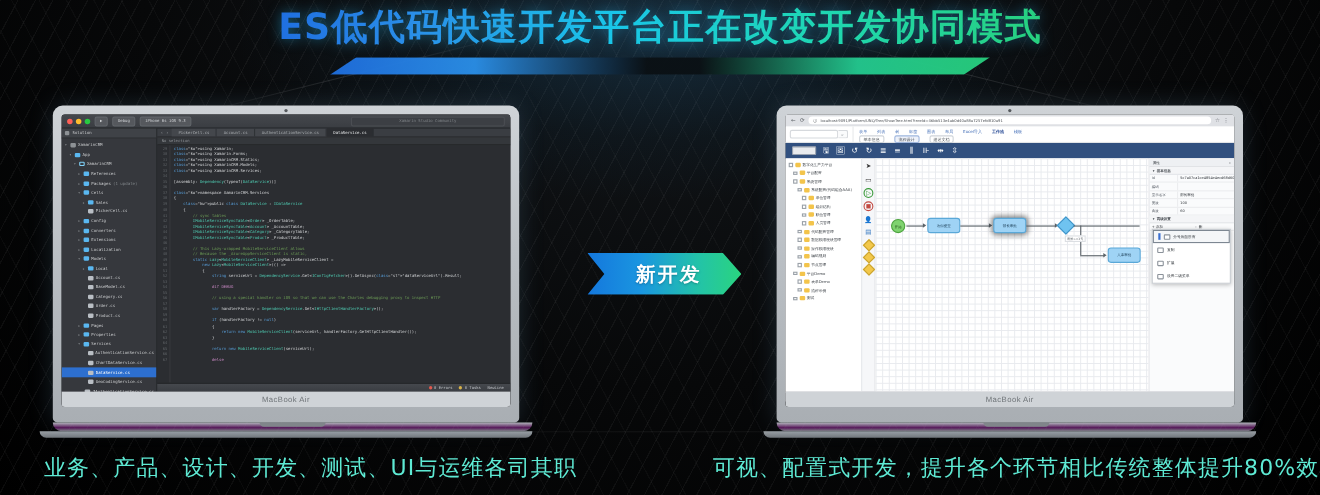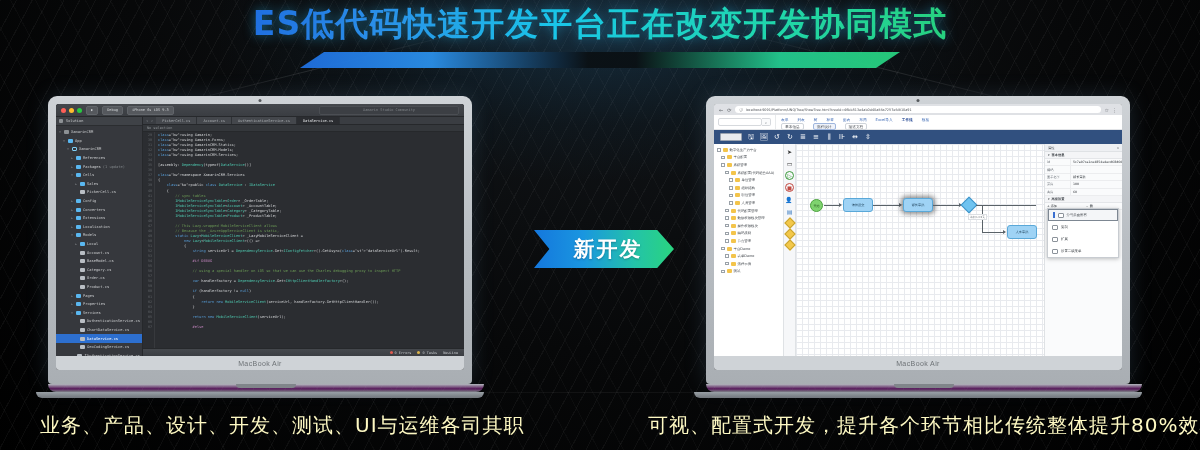--- a/index.html
+++ b/index.html
@@ -210,25 +210,25 @@
             display:flex;align-items:center;justify-content:flex-end;padding:0 5px;font-size:3.2px;color:#6a7078;}
 
   
   #arrow-banner{
     position:absolute; left:534px; top:230px; width:140px; height:38px; z-index:7;
     background:linear-gradient(90deg,#1477dd 0%,#1a96e0 35%,#23c3a8 72%,#2ad47f 100%);
     clip-path:polygon(0% 0%,88% 0%,100% 50%,88% 100%,0% 100%,11% 50%);
     display:flex; align-items:center; justify-content:center;
     box-shadow:0 0 12px rgba(30,170,200,.35);
   }
-  #arrow-banner .lbl{ font-size:21px; font-weight:bold; color:#fff; letter-spacing:2px;
+  #arrow-banner .lbl{ font-size:18px; font-weight:bold; color:#fff; letter-spacing:2px;
                       margin-left:8px; text-shadow:0 1px 2px rgba(0,40,60,.35); }
 
   
-  .caption{ position:absolute; z-index:6; font-size:20px; color:#fef9c3; letter-spacing:1px;
+  .caption{ position:absolute; z-index:6; font-size:20px; color:#5eead4; letter-spacing:1px;
             font-family:"DejaVu Sans","Liberation Sans",sans-serif; white-space:nowrap; }
   #caption-left{ left:40px; top:412px; }
   #caption-right{ left:648px; top:412px; }
 </style>
 </head>
 <body>
 
 <div class="bg-streaks"></div>
 <div class="bg-glow"></div>
 <div class="bg-beam" style="left:120px;top:70px;width:380px;transform:rotate(-14deg);"></div>

